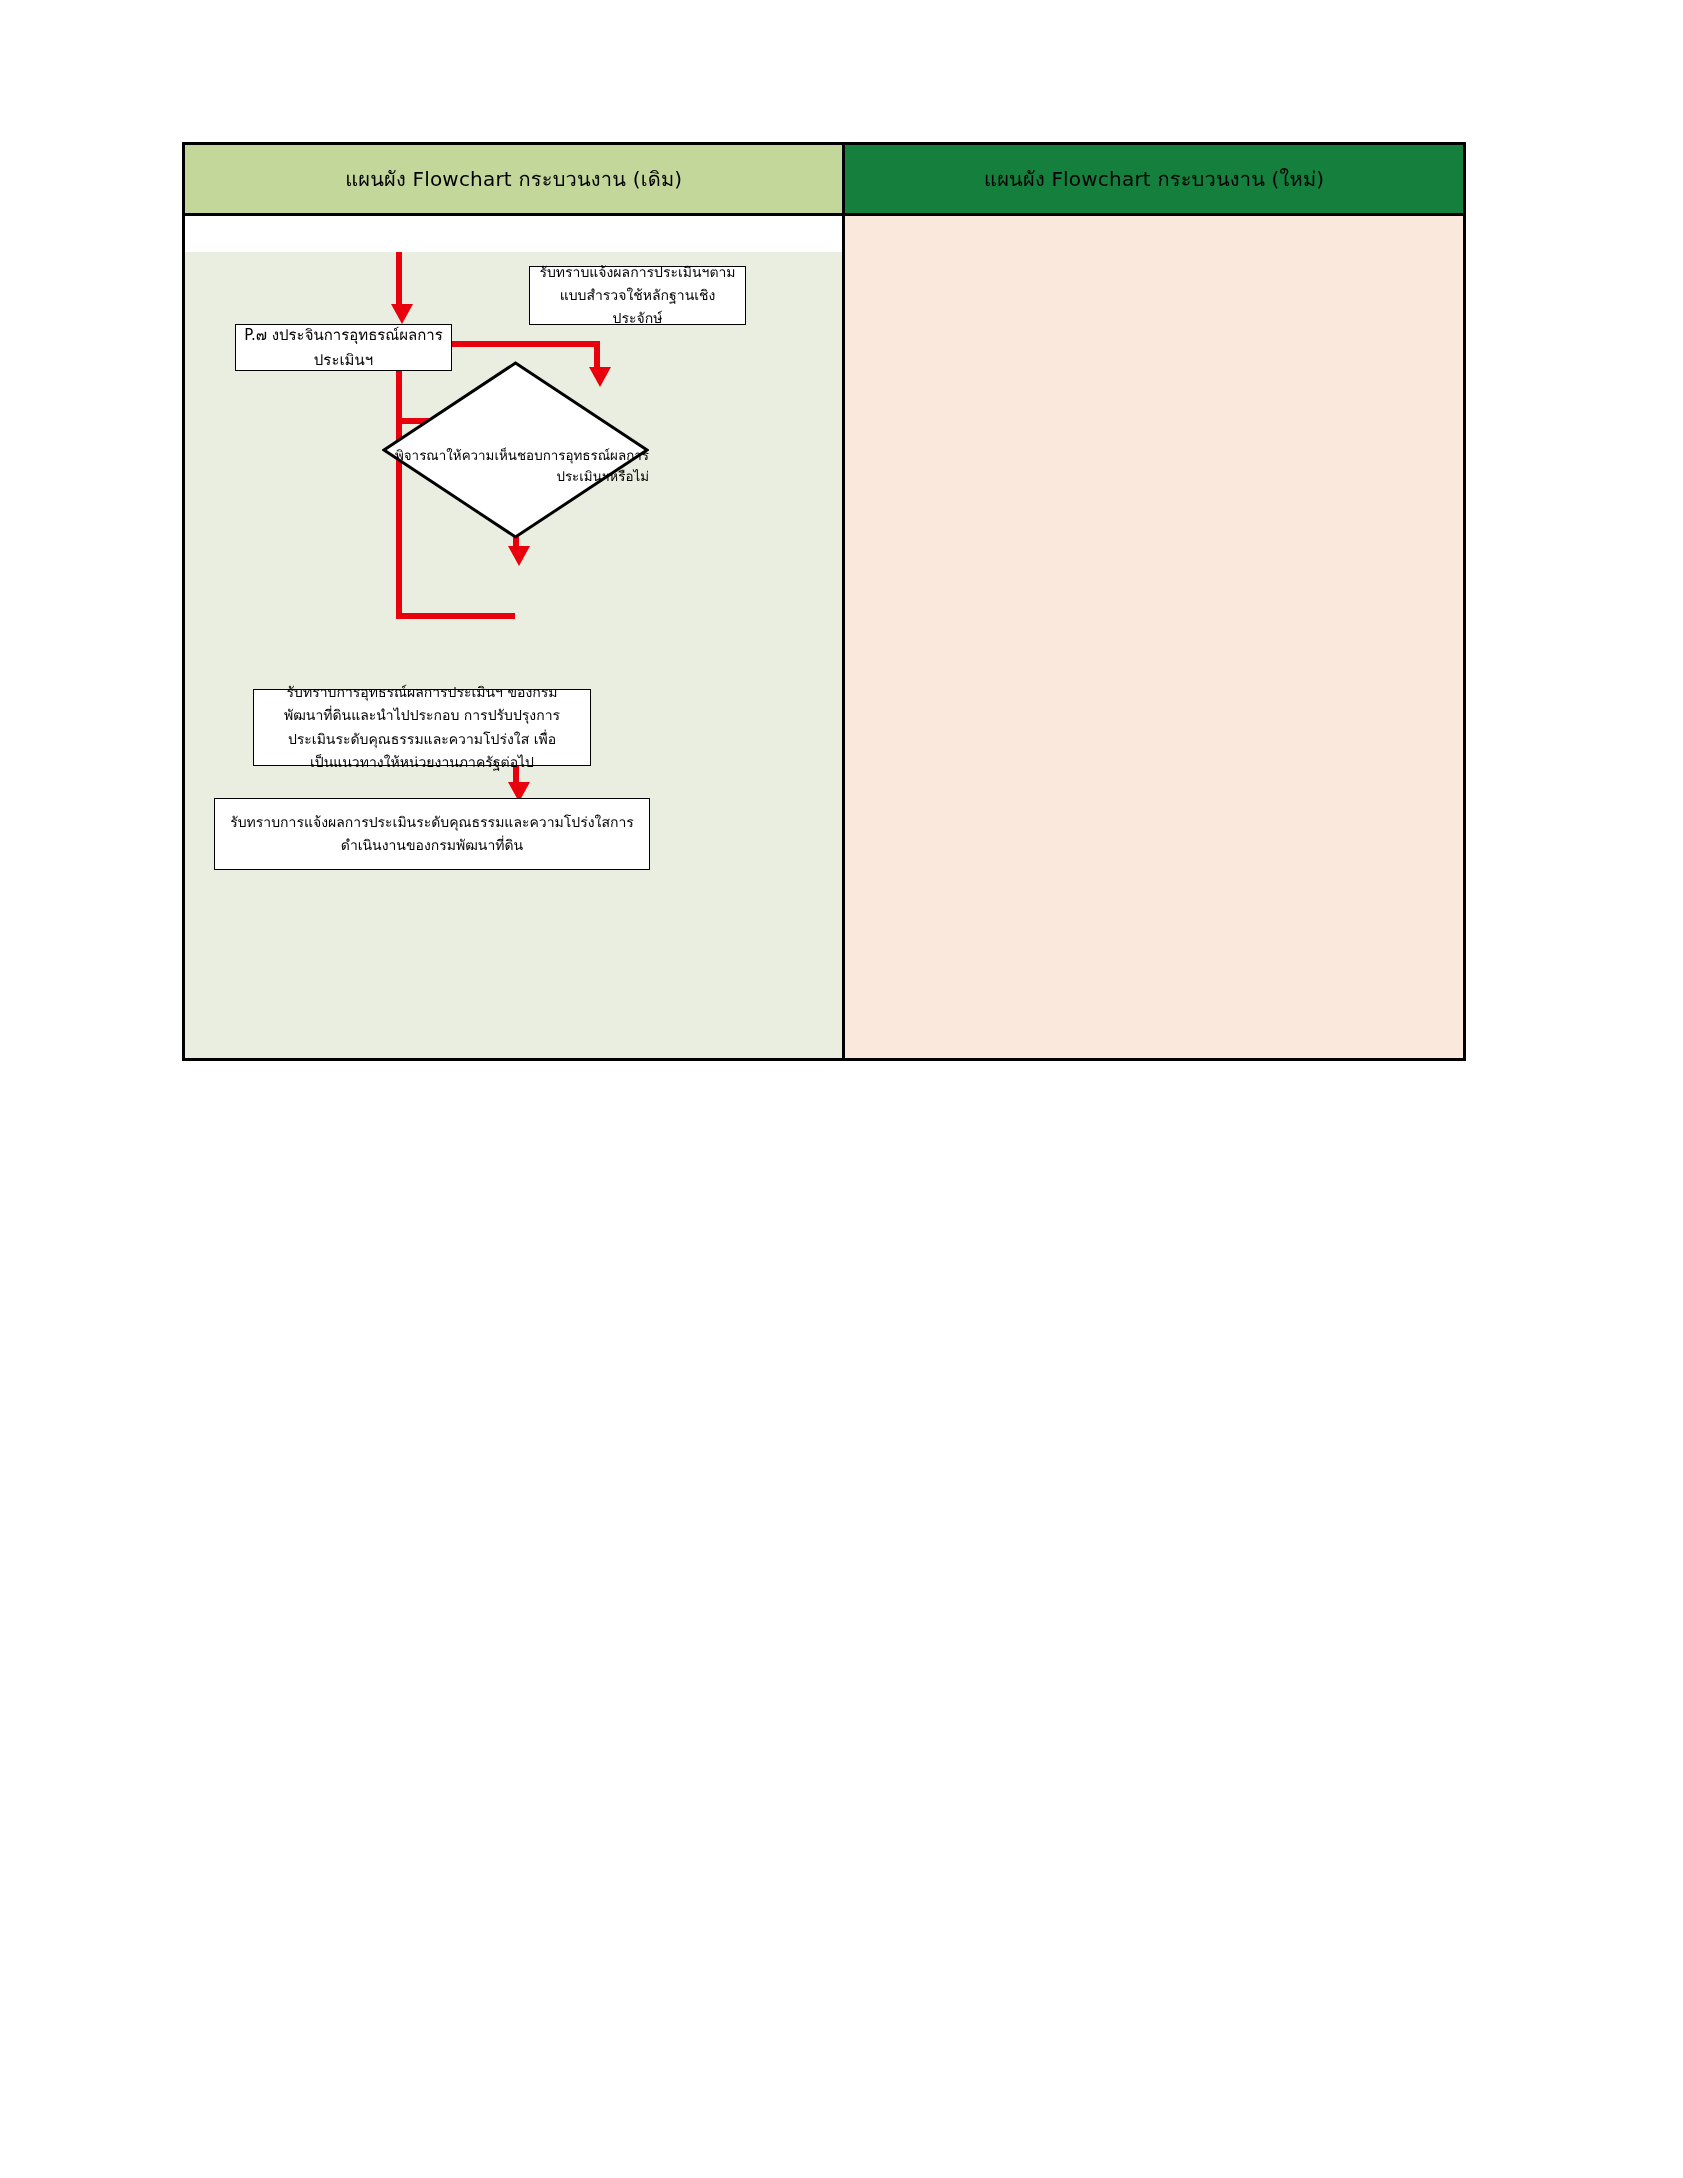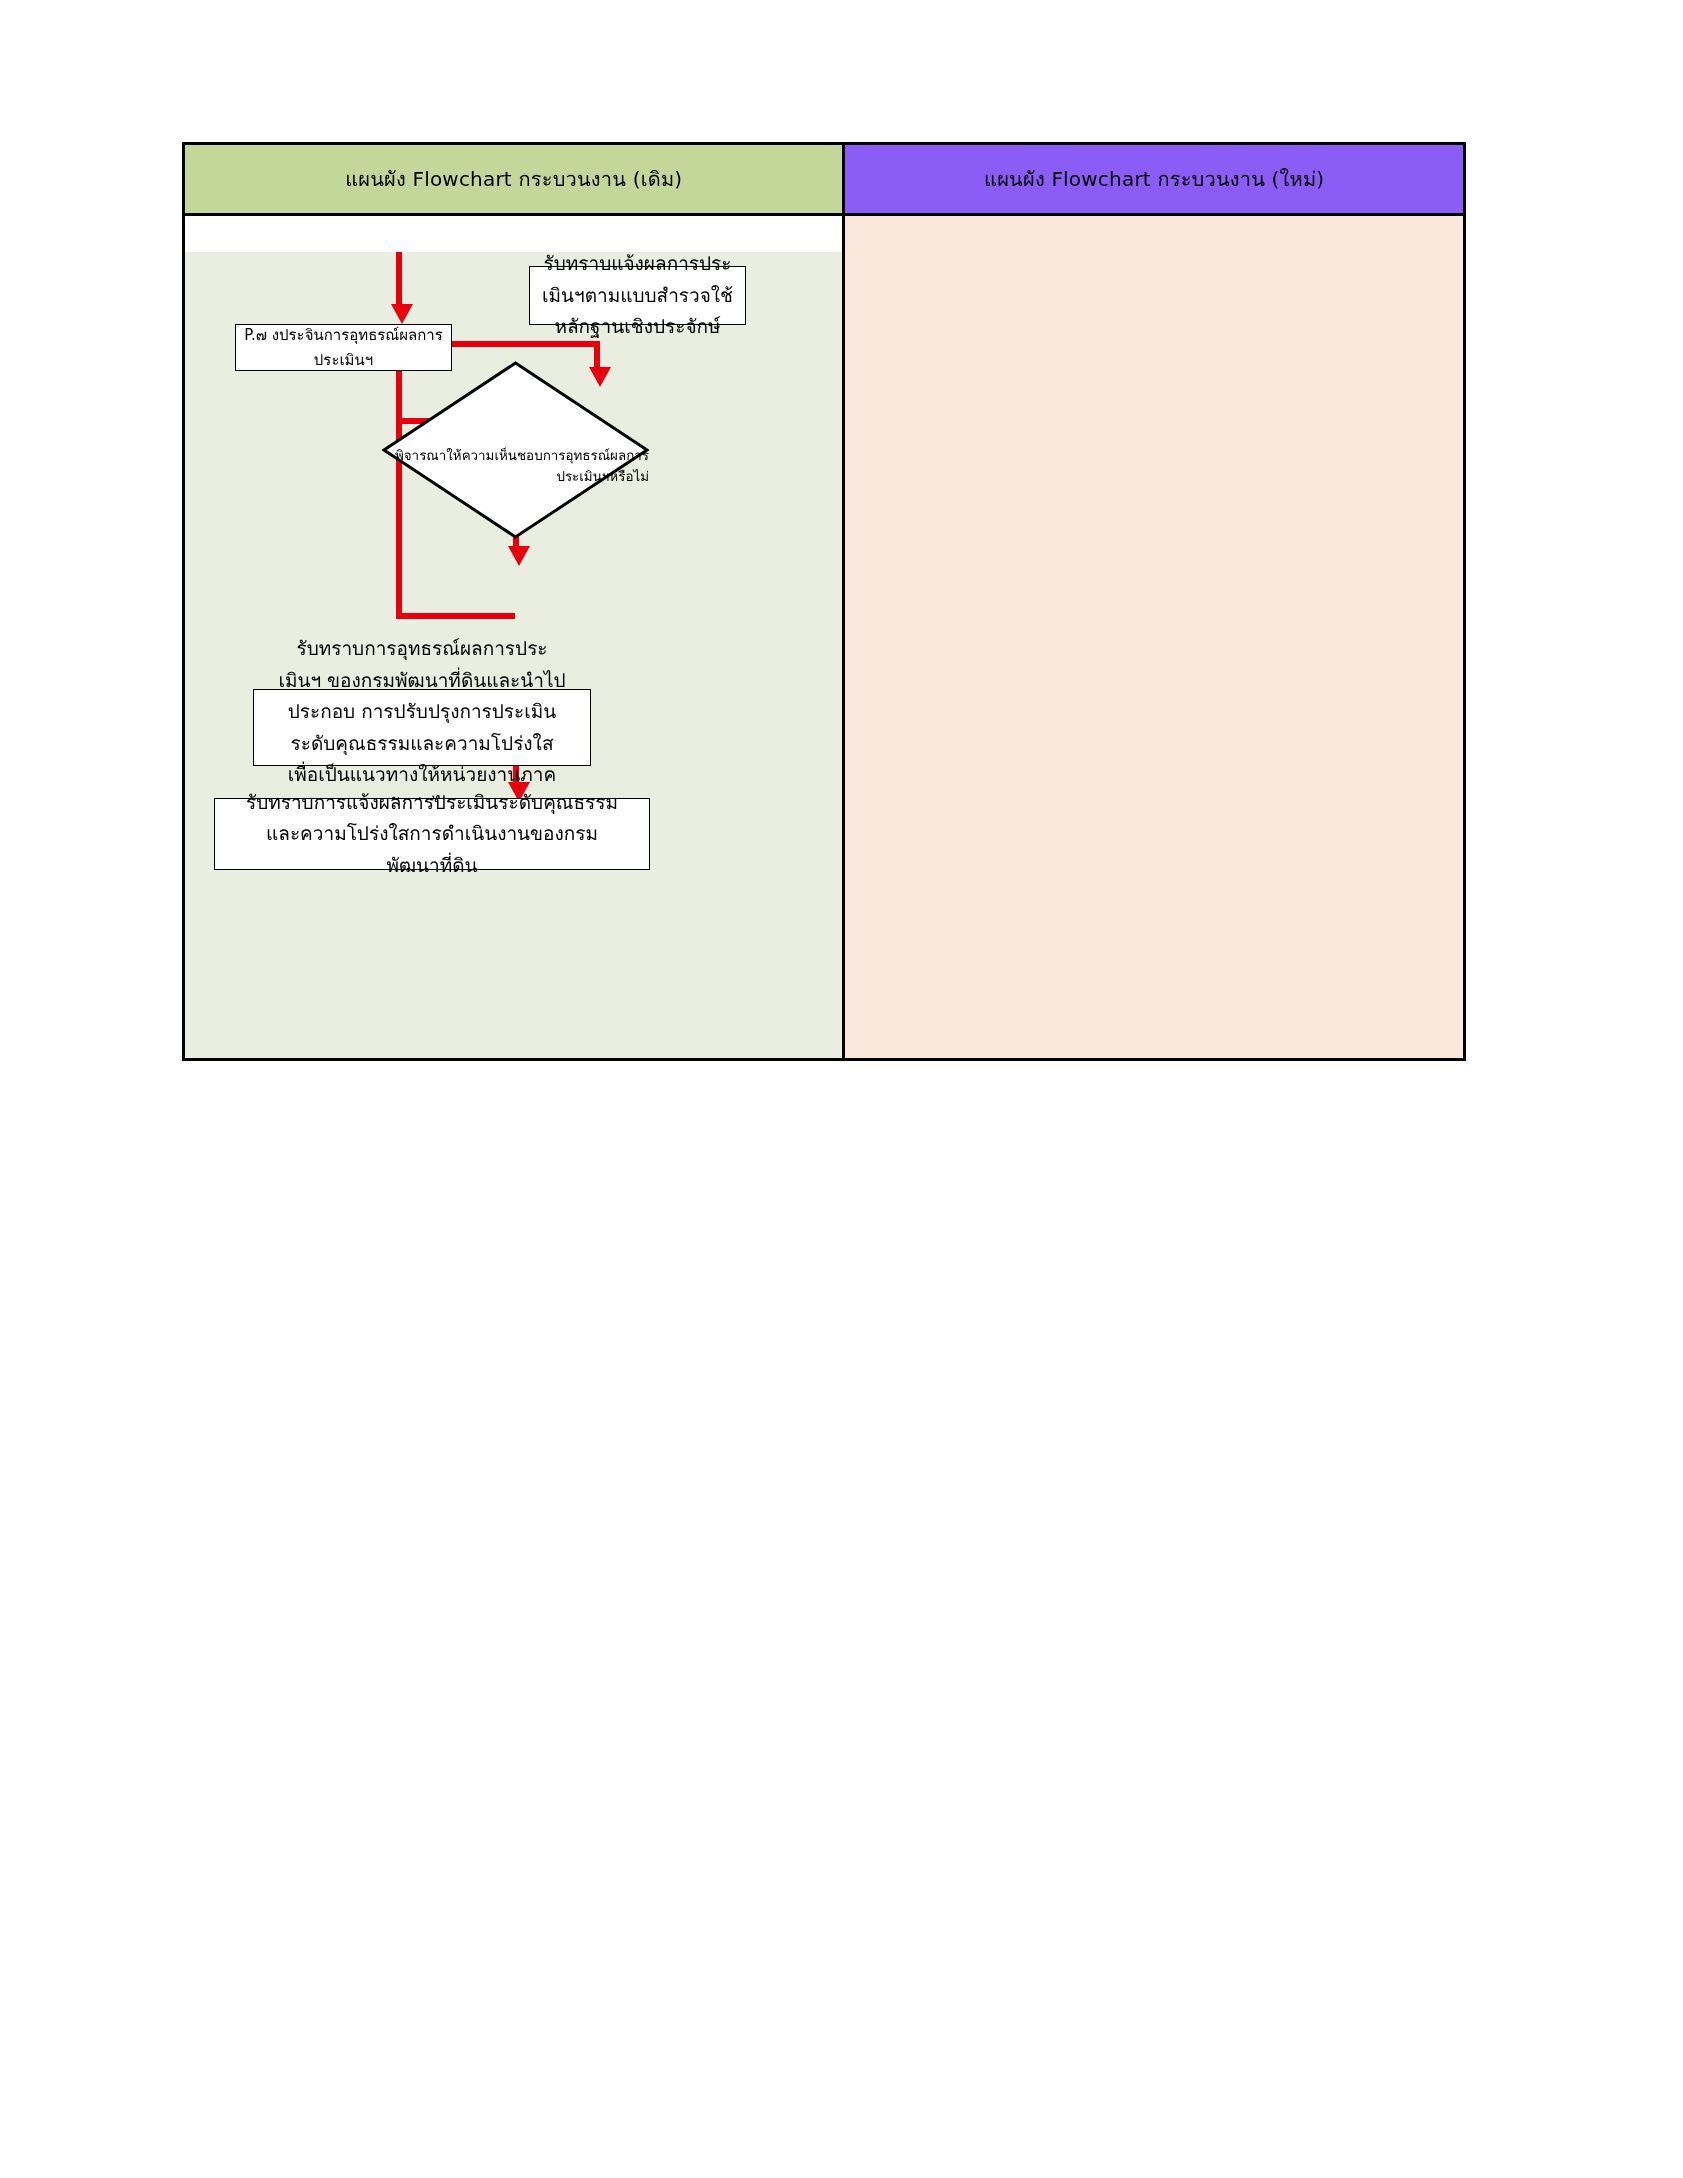--- a/index.html
+++ b/index.html
@@ -43,37 +43,37 @@
     flex: 0 0 71px;
     border-bottom: 3px solid #000000;
     display: flex;
     align-items: center;
     justify-content: center;
     font-size: 20px;
     color: #000000;
     letter-spacing: 0.2px;
   }
   .col-header.green  { background: #c4d79b; }
-  .col-header.orange { background: #8b5cf6; }
+  .col-header.orange { background: #15803d; }
 
   .col-body { flex: 1 1 auto; position: relative; }
   .col-body.green  { background: #eaeee0; }
   .col-body.orange { background: #fbe8dd; }
 
   
   .node {
     position: absolute;
     box-sizing: border-box;
     background: #ffffff;
     border: 1px solid #000000;
     display: flex;
     align-items: center;
     justify-content: center;
     text-align: center;
-    font-size: 19px;
+    font-size: 14px;
     line-height: 1.65;
     color: #000000;
     padding: 4px 8px;
     z-index: 5;
   }
 
   
   #node-receive-eval   { left: 344px; top:  14px; width: 217px; height: 59px; }
   #node-p7             { left:  50px; top:  72px; width: 217px; height: 47px;
                          font-size: 15px; }

